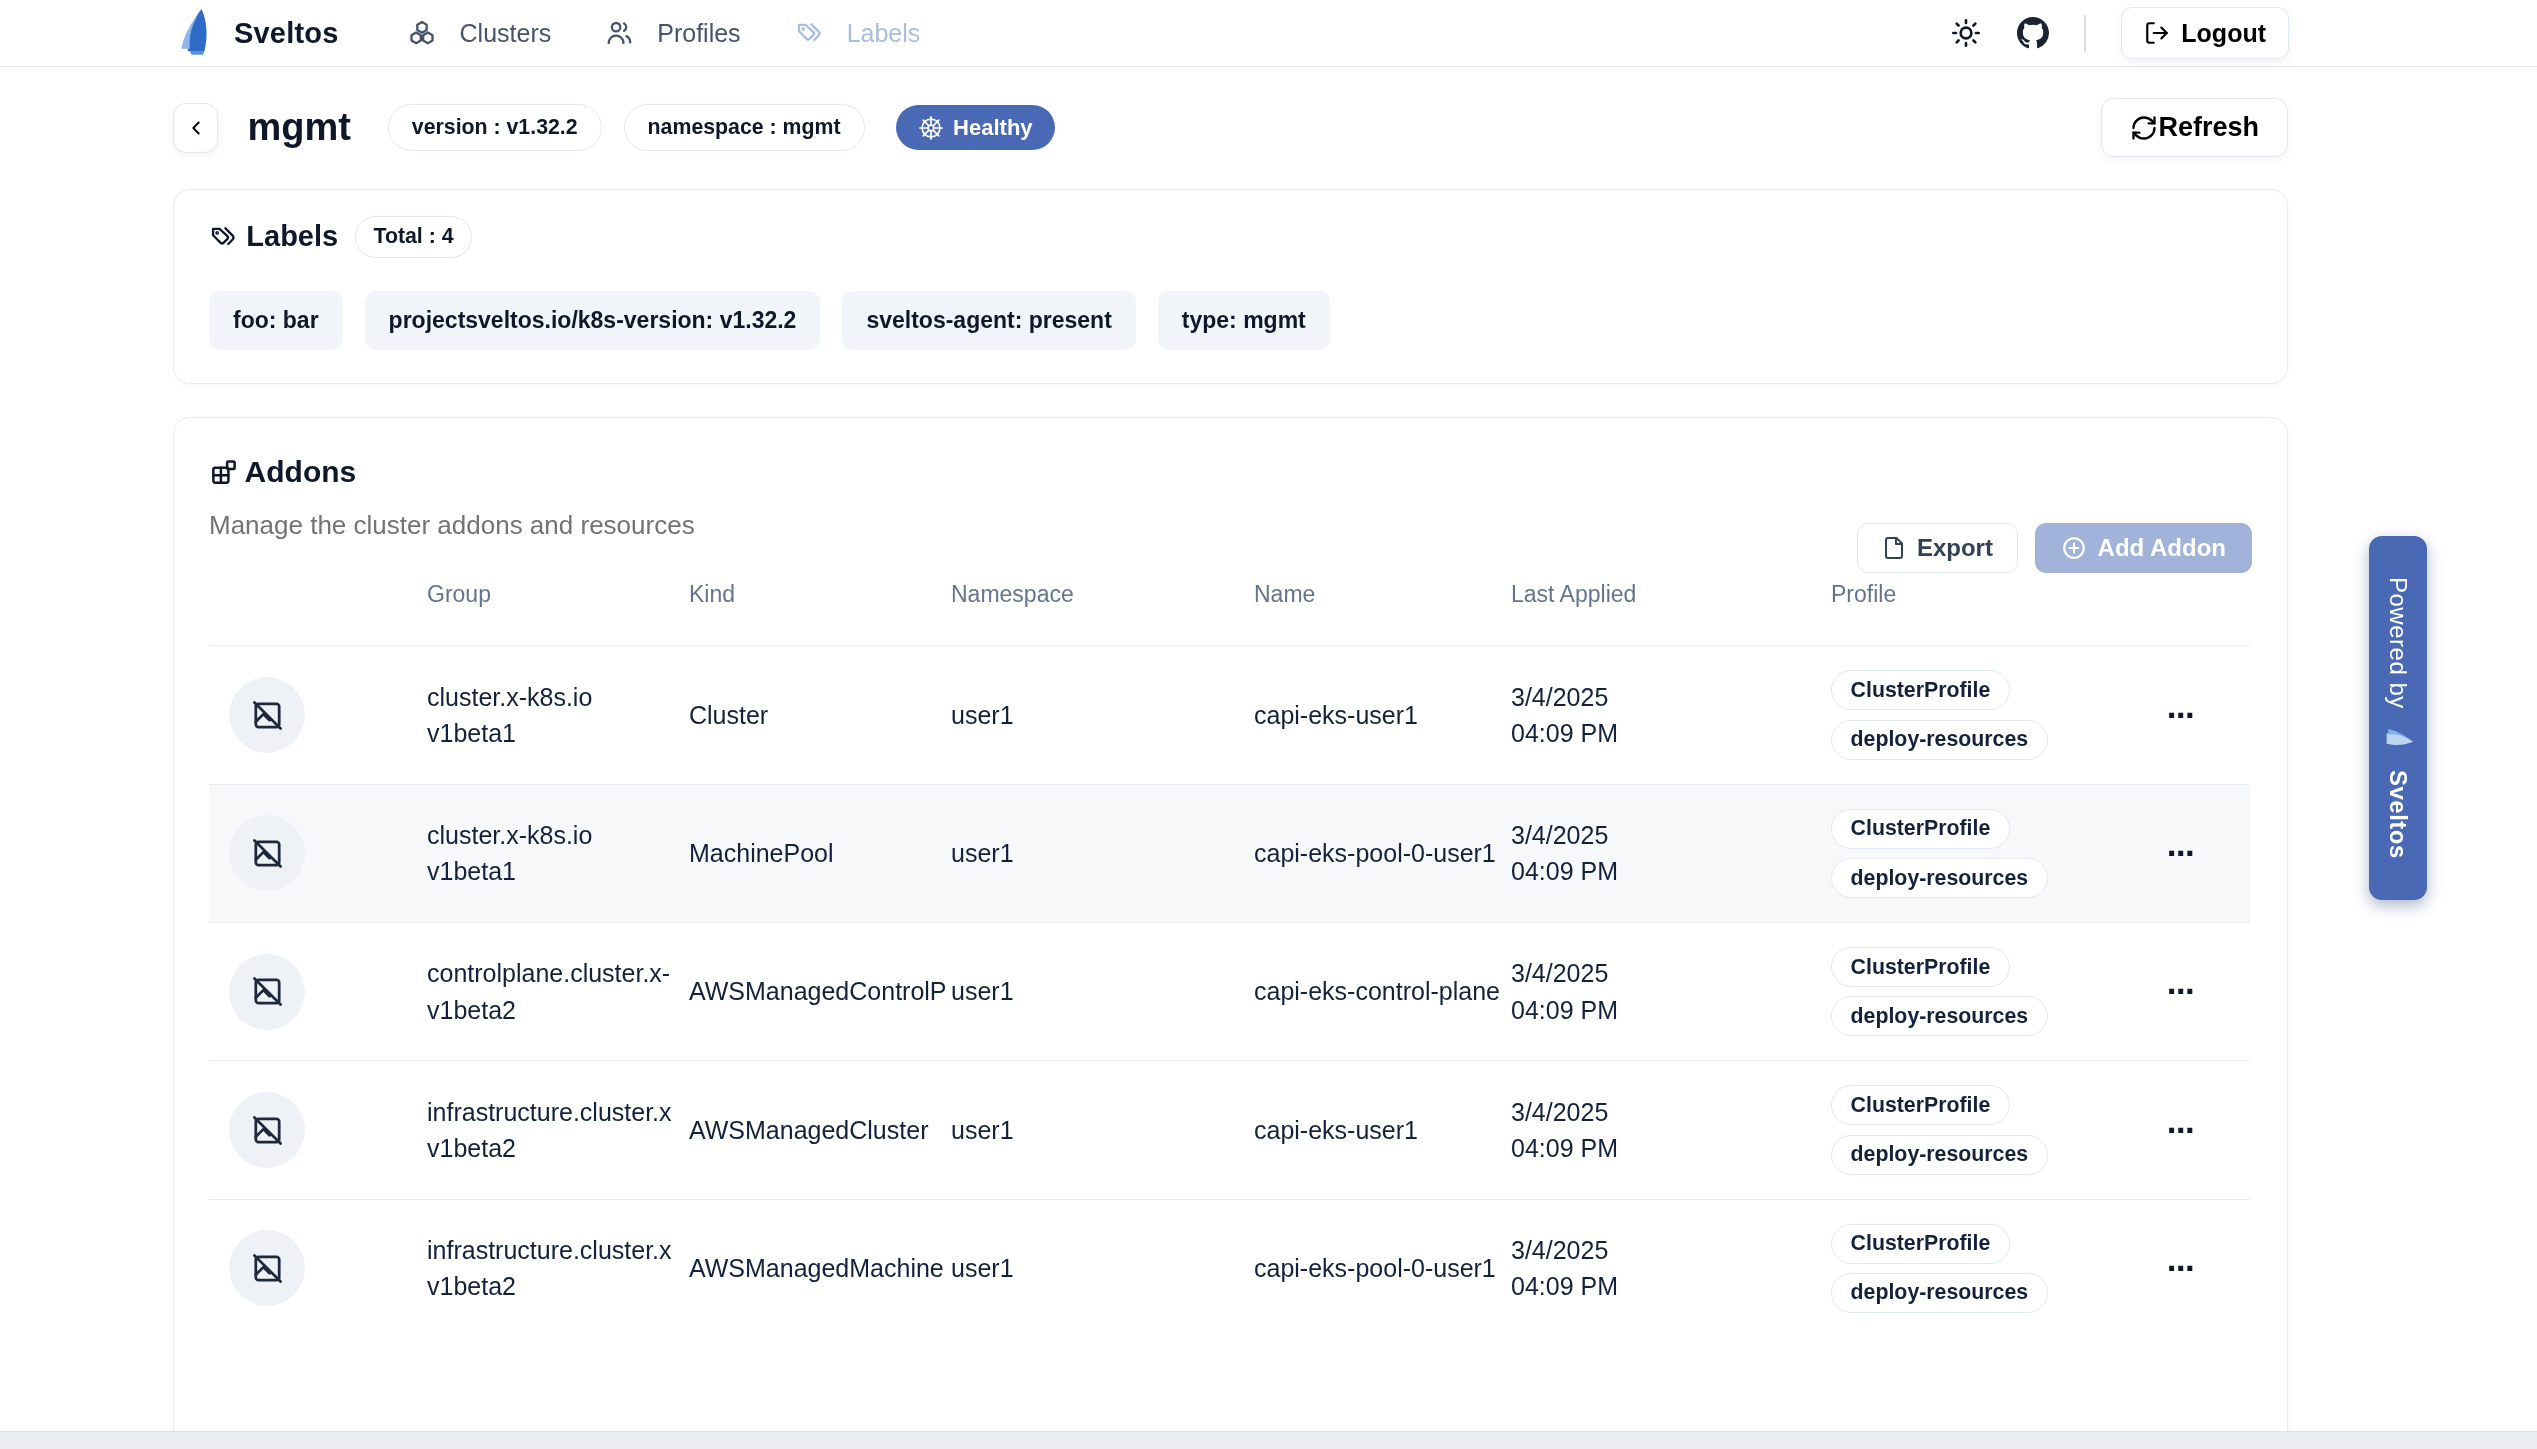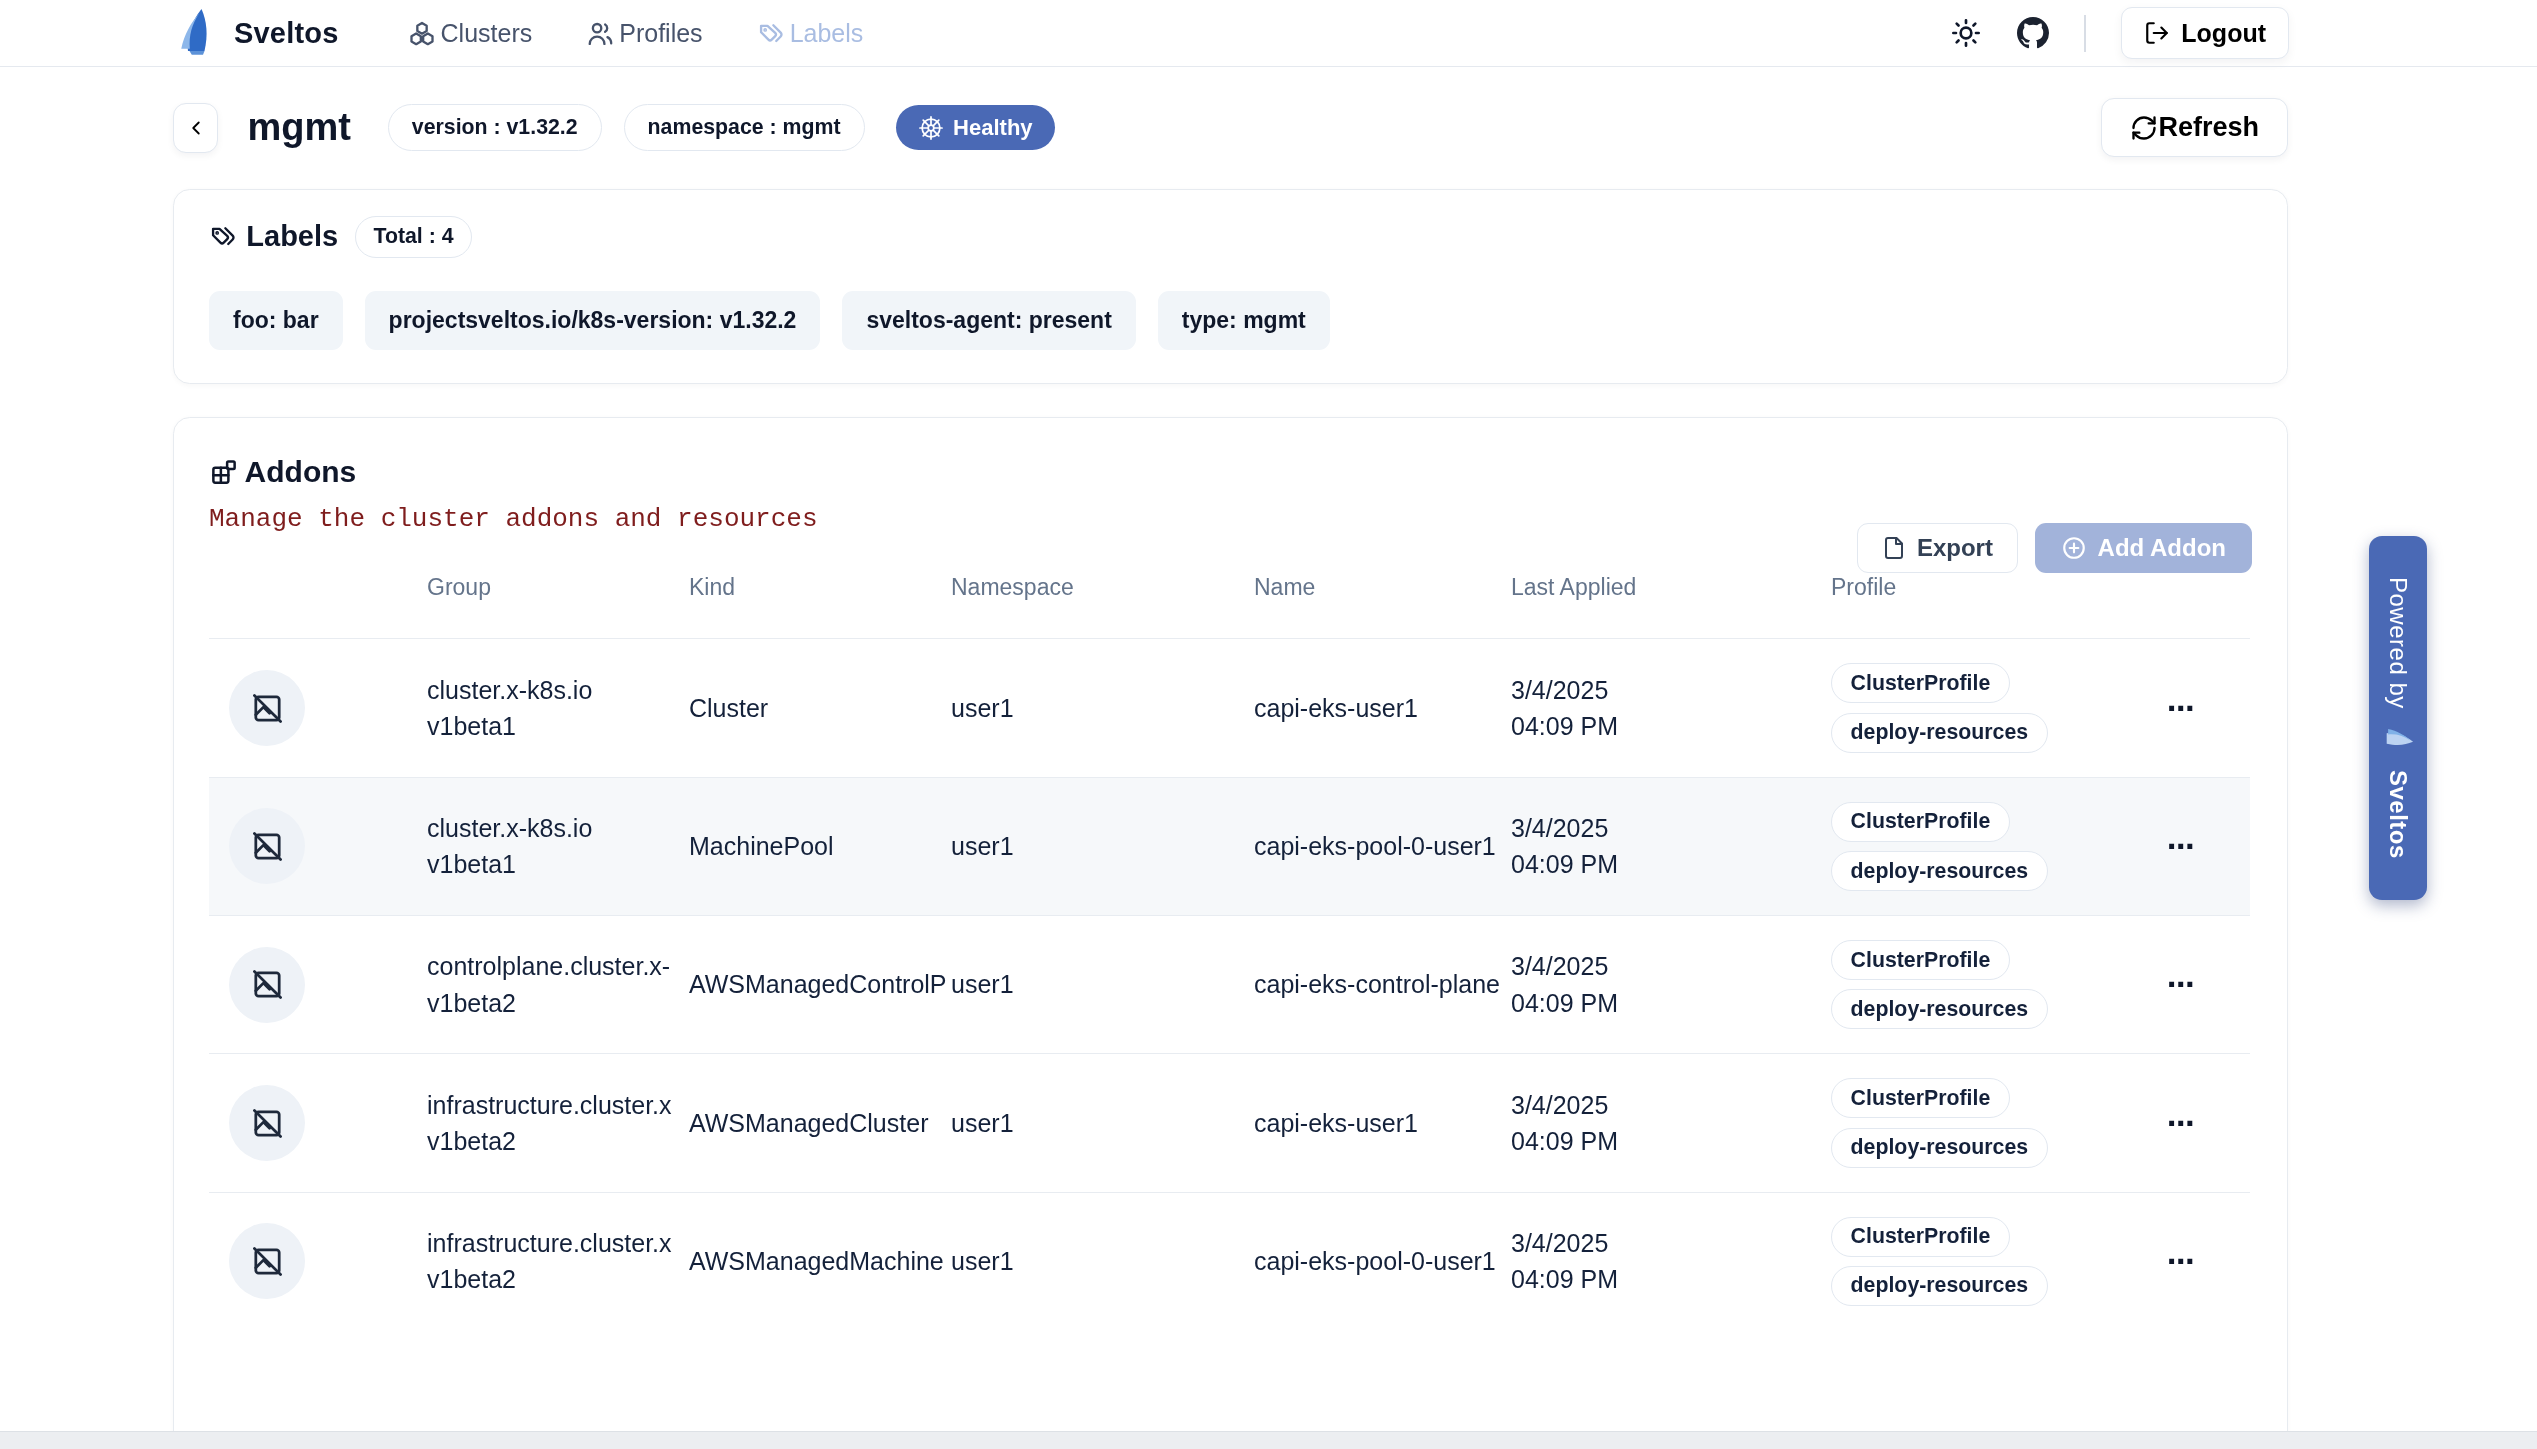--- a/index.html
+++ b/index.html
@@ -14,21 +14,21 @@
   
   .navbar {
     height:67px; display:flex; align-items:center;
     padding-left:173px; padding-right:249px;
     border-bottom:0.9px solid #e5e9ef; background:#fff;
   }
   .brand { display:flex; align-items:center; gap:13px; cursor:pointer; }
   .brand-logo { width:48px; height:52px; }
   .brand-name { font-size:29px; font-weight:700; color:#0f172a; letter-spacing:0.2px; }
   .nav-items { display:flex; align-items:center; gap:54px; margin-left:69px; }
-  .nav-item { display:flex; align-items:flex-end; gap:5px; font-size:25px; color:#47536b; cursor:pointer; }
+  .nav-item { display:flex; align-items:center; gap:24px; font-size:25px; color:#47536b; cursor:pointer; }
   .nav-item svg { width:28px; height:28px; }
   .nav-item.muted { color:#a9bde2; }
   .nav-right { margin-left:auto; display:flex; align-items:center; gap:35px; }
   .icon-btn { width:32px; height:32px; color:#0f172a; cursor:pointer; }
   .icon-btn svg { width:32px; height:32px; }
   .nav-sep { width:1.9px; height:37px; background:#d8dde5; }
   .logout-btn {
     display:flex; align-items:center; gap:11px; font-size:25px; font-weight:600;
     border:0.9px solid #e2e8f0; border-radius:11px; padding:10.2px 22px; background:#fff;
     box-shadow:0 3.7px 9.3px rgba(15,23,42,.05); cursor:pointer;
@@ -74,21 +74,21 @@
   .chips { display:flex; gap:22px; margin-top:33px; flex-wrap:wrap; }
   .chip {
     background:#f1f5f9; border-radius:11px; padding:16px 24px;
     font-size:23px; font-weight:600; color:#0f172a;
   }
 
   
   .addons-card { margin-top:33px; padding:37px 35px 0 35px; position:relative; height:1091px; }
   .addons-title { display:flex; align-items:center; gap:5.6px; font-size:30px; font-weight:700; }
   .addons-title svg { width:30px; height:30px; }
-  .addons-sub { margin-top:15px; font-size:26px; color:#7f1d1d;font-family:Liberation Mono, monospace; }
+  .addons-sub { margin-top:21px; font-size:26px; color:#737373; }
   .addons-actions { position:absolute; top:105px; right:35px; display:flex; gap:16.7px; }
   .export-btn {
     display:flex; align-items:center; gap:11px; font-size:24px; font-weight:600; color:#334155;
     border:0.9px solid #e2e8f0; border-radius:11px; padding:10.2px 24px; background:#fff; cursor:pointer;
   }
   .export-btn svg { width:24px; height:24px; }
   .add-addon-btn {
     display:flex; align-items:center; gap:11px; font-size:24px; font-weight:600; color:#fff;
     border:none; border-radius:11px; padding:10.2px 26px; background:var(--addonBtn,#a2b3da); cursor:pointer;
   }

